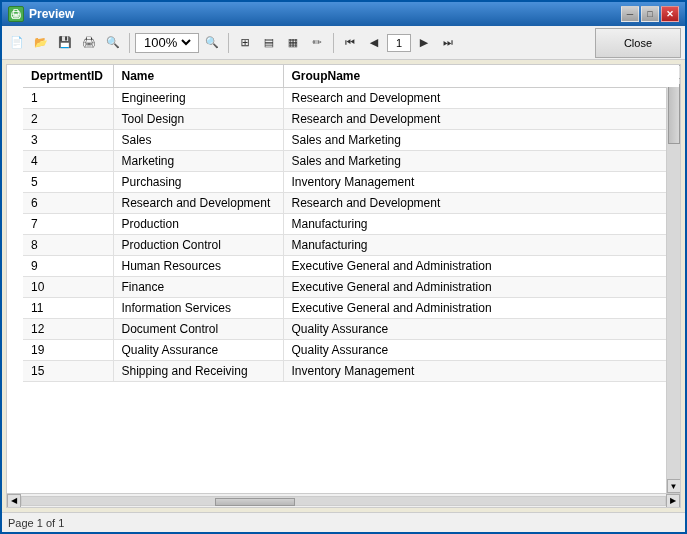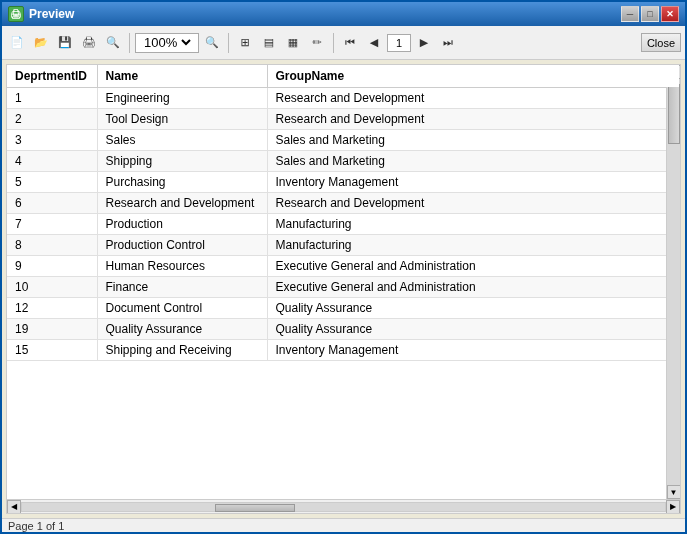--- a/index.html
+++ b/index.html
@@ -127,43 +127,44 @@
     .nav-input {
       width: 24px;
       height: 18px;
       border: 1px solid #aaa;
       text-align: center;
       font-size: 11px;
     }
 
     .close-button {
       margin-left: auto;
-      padding: 3px 5px;
+      padding: 3px 28px;
       background: linear-gradient(to bottom, #f0f0f0, #d8d8d8);
       border: 1px solid #aaa;
       font-size: 11px;
       cursor: pointer;
-      height: 19px;
+      height: 30px;
     }
 
     .content-area {
       flex: 1;
       background: white;
       border: 1px solid #ccc;
       margin: 4px;
       overflow: hidden;
       display: flex;
       flex-direction: column;
       position: relative;
     }
 
     .table-scroll {
       flex: 1;
       overflow-y: auto;
       overflow-x: auto;
+      margin-left: 16px;
     }
 
     table {
       width: 100%;
       border-collapse: collapse;
       font-size: 12px;
     }
 
     thead th {
       background: white;
@@ -193,21 +194,21 @@
 
     .scrollbar-area {
       height: 14px;
       background: #f0f0f0;
       border-top: 1px solid #ccc;
       display: flex;
       align-items: center;
     }
 
     .status-bar {
-      height: 14px;
+      height: 20px;
       border-top: 1px solid #ccc;
       background: #f0f0f0;
       display: flex;
       align-items: center;
       padding: 0 6px;
       font-size: 11px;
       color: #333;
     }
 
     .right-scrollbar {
@@ -321,21 +322,21 @@
               <td>Tool Design</td>
               <td>Research and Development</td>
             </tr>
             <tr>
               <td>3</td>
               <td>Sales</td>
               <td>Sales and Marketing</td>
             </tr>
             <tr>
               <td>4</td>
-              <td>Shipping</td>
+              <td>Marketing</td>
               <td>Sales and Marketing</td>
             </tr>
             <tr>
               <td>5</td>
               <td>Purchasing</td>
               <td>Inventory Management</td>
             </tr>
             <tr>
               <td>6</td>
               <td>Research and Development</td>
@@ -352,20 +353,25 @@
               <td>Manufacturing</td>
             </tr>
             <tr>
               <td>9</td>
               <td>Human Resources</td>
               <td>Executive General and Administration</td>
             </tr>
             <tr>
               <td>10</td>
               <td>Finance</td>
+              <td>Executive General and Administration</td>
+            </tr>
+            <tr>
+              <td>11</td>
+              <td>Information Services</td>
               <td>Executive General and Administration</td>
             </tr>
             <tr>
               <td>12</td>
               <td>Document Control</td>
               <td>Quality Assurance</td>
             </tr>
             <tr>
               <td>19</td>
               <td>Quality Assurance</td>

